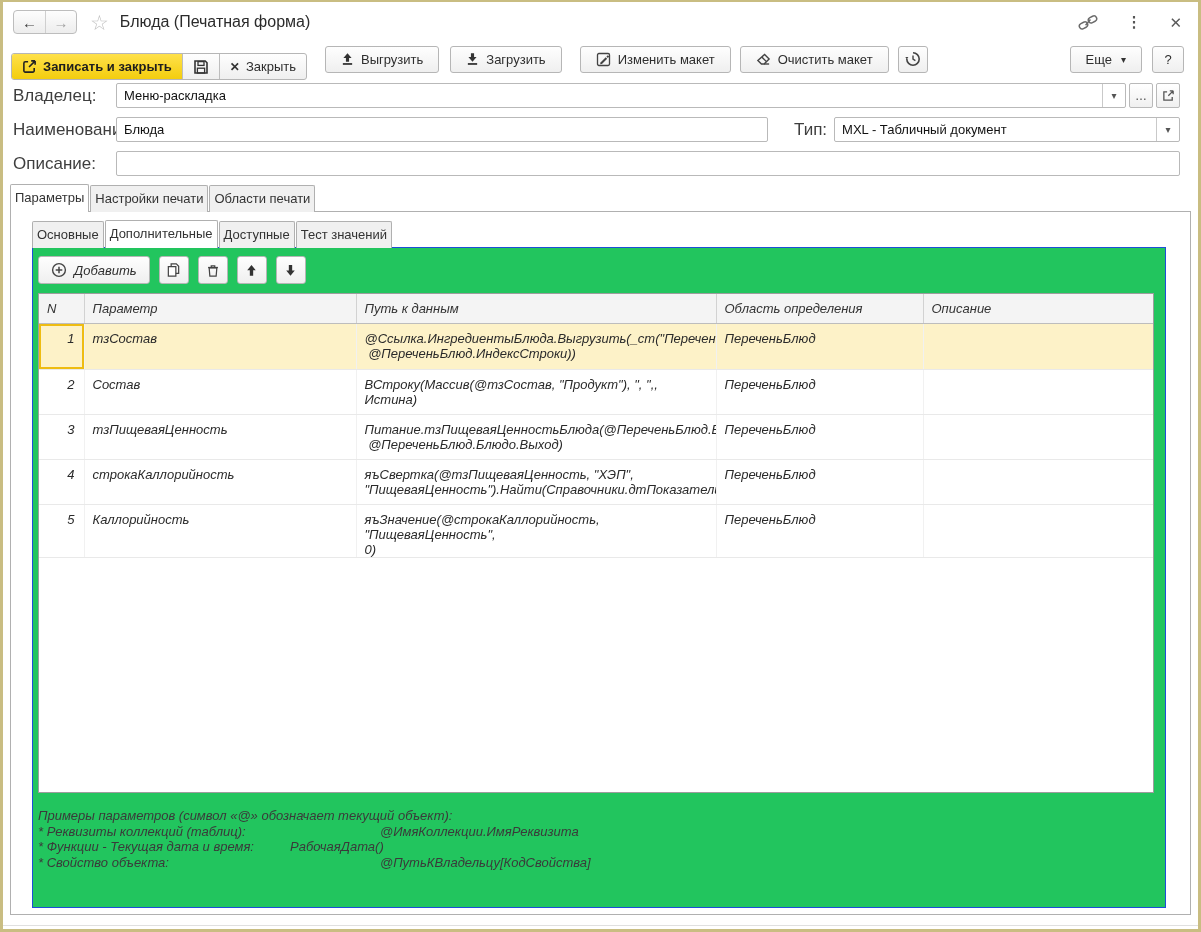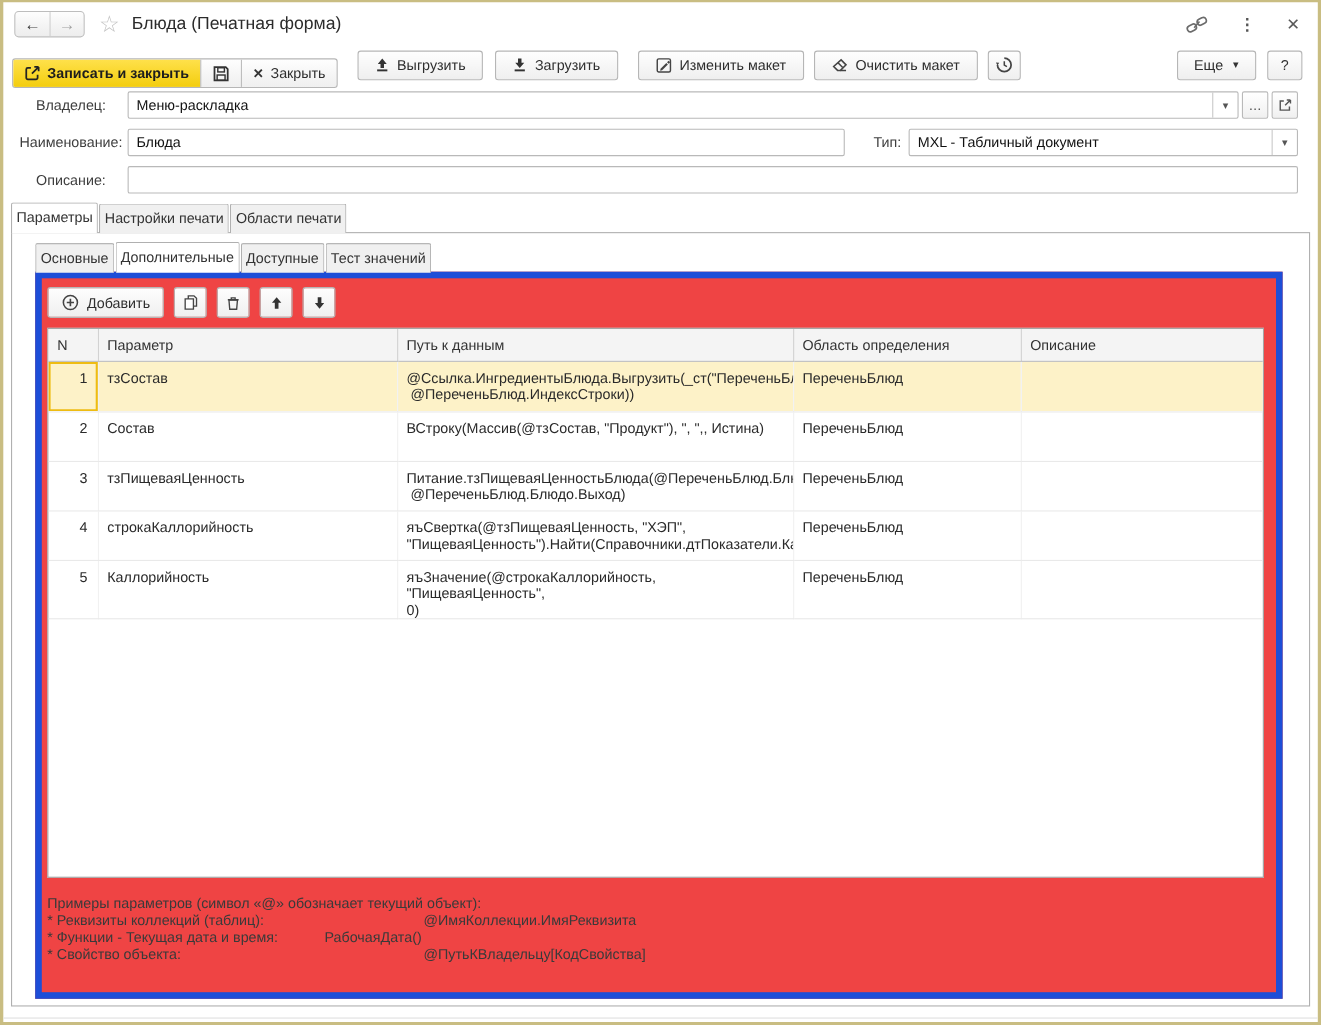--- a/index.html
+++ b/index.html
@@ -33,21 +33,21 @@
   .seg-primary { background:linear-gradient(#ffe14b,#f3cd0e); font-weight:bold; color:#1d1d1d; }
   .sq { width:30px; padding:0; justify-content:center; }
   .cb-right { margin-left:auto; display:flex; gap:10px; }
   .x-ic { font-size:12px; font-weight:bold; color:#333; }
   .more-arrow { font-size:10px; color:#333; margin-left:2px; }
   .btn-help { width:31px; justify-content:center; }
   
   .formarea { padding:7px 18px 8px 10px; }
   .form-row { display:flex; align-items:center; margin-bottom:9px; height:25px; }
   .form-row:last-child { margin-bottom:0; }
-  .flabel { width:103px; flex:none; font-size:13px; color:#3e3e3e;text-align:center; }
+  .flabel { width:103px; flex:none; font-size:17px; color:#3e3e3e; }
   .flabel-type { width:auto; margin:0 7px 0 26px; }
   input.finput { height:25px; border:1px solid #b9b9b9; border-radius:2px; font-size:13px;
     color:#111; padding:0 7px; font-family:inherit; outline:none; }
   .combo { display:flex; height:25px; border:1px solid #b9b9b9; border-radius:2px; background:#fff; }
   .combo .val { flex:1; display:flex; align-items:center; padding:0 7px; font-size:13px; color:#111;
     white-space:nowrap; overflow:hidden; }
   .combo .arrow { width:23px; border-left:1px solid #c9c9c9; display:flex; align-items:center;
     justify-content:center; color:#555; font-size:10px; }
   .mini-btn { height:25px; width:24px; margin-left:3px; border:1px solid #b9b9b9; border-radius:2px;
     background:linear-gradient(#fff,#f0f0f0); display:flex; align-items:center; justify-content:center;
@@ -55,21 +55,21 @@
   
   .tabstrip { display:flex; align-items:flex-end; height:27px; position:relative; z-index:2; }
   .tabstrip.outer { padding-left:7px; }
   .tabstrip.inner { padding-left:21px; height:26px; margin-top:9px; }
   .tab { border:1px solid #b0b0b0; border-bottom:none; border-radius:2px 2px 0 0; background:#f0f0f0;
     padding:5px 4px 6px; font-size:13px; color:#333; margin-right:1px; position:relative; top:1px;
     white-space:nowrap; }
   .tab.active { background:#fff; z-index:3; padding-bottom:7px; }
   
   .outer-box { margin:0 7px; border:1px solid #b0b0b0; height:704px; background:#fff; position:relative; z-index:1; }
-  .inner-box { margin:0 24px 0 21px; border:6px solid #1d4ed8; height:661px; background:#ef4444; position:relative; z-index:1; }
+  .inner-box { margin:0 24px 0 21px; border:1px solid #1d4ed8; height:661px; background:#22c55e; position:relative; z-index:1;font-style:italic; }
   
   .grid-toolbar { display:flex; align-items:center; gap:9px; margin:8px 0 9px 5px; }
   .gbtn { height:28px; display:inline-flex; align-items:center; gap:7px; padding:0 12px;
     border:1px solid #b6b6b6; border-radius:3px; background:linear-gradient(#fefefe,#efefef);
     font-size:13px; color:#2e2e2e; }
   .gbtn.icon-only { width:30px; padding:0; justify-content:center; }
   
   .table-wrap { margin:0 11px 0 5px; border:1px solid #9d9d9d; height:500px; overflow:hidden; background:#fff; }
   table.grid { border-collapse:collapse; width:100%; table-layout:fixed; }
   .grid th { height:29px; background:#f4f4f4; font-weight:normal; text-align:left; font-size:13px;

